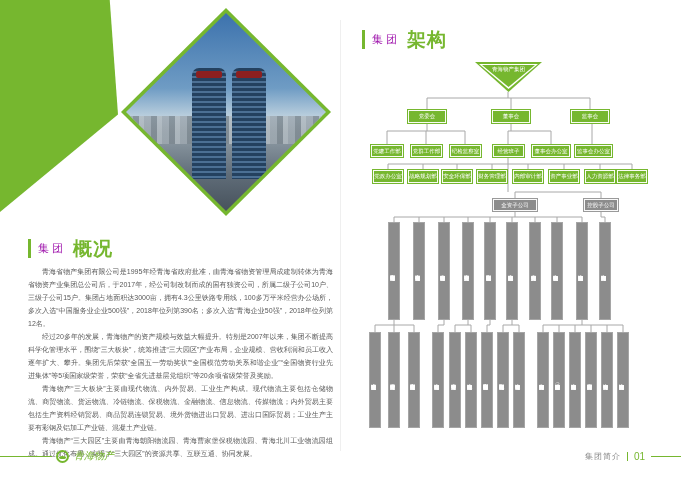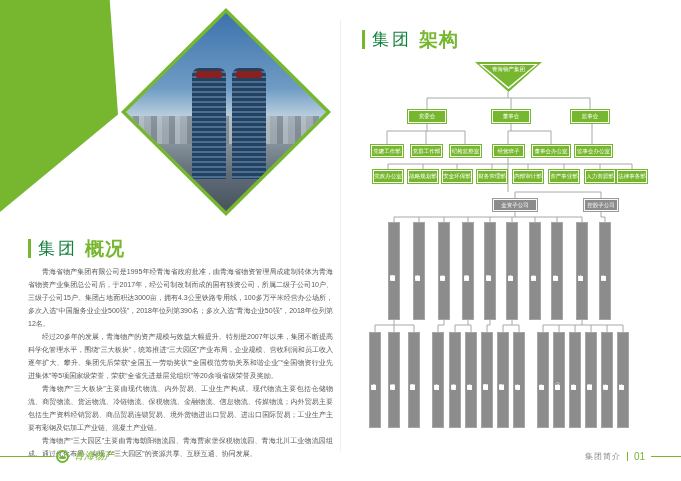--- a/index.html
+++ b/index.html
@@ -14,21 +14,21 @@
   .diamond-inner{position:absolute;inset:5px;clip-path:polygon(50% 0,100% 50%,50% 100%,0 50%);
                  background:linear-gradient(180deg,#3c72ad 0%,#6f9cc4 38%,#b9cedd 52%,#93a0a9 60%,#5f6c78 82%,#47525c 100%);overflow:hidden;}
   .city-strip{position:absolute;left:0;right:0;bottom:34%;height:14%;opacity:.8;
               background:repeating-linear-gradient(90deg,#9fa9b1 0 7px,#7d8890 7px 13px,#b3bcc2 13px 18px);}
   .tower{position:absolute;bottom:16%;width:17%;height:56%;border-radius:7px 7px 0 0;
          background:repeating-linear-gradient(180deg,#24415f 0 3px,#4c7094 3px 5px);}
   .tower .cap{position:absolute;top:3px;left:12%;right:12%;height:7px;background:#8c2020;border-radius:2px;}
   
   .sec-title{position:absolute;display:flex;align-items:flex-end;gap:7px;}
   .sec-bar{width:3px;height:19px;background:#76b72f;}
-  .sec-prefix{font-family:"Liberation Serif",serif;font-size:17px;color:#15803d;letter-spacing:3px;line-height:19px;}
+  .sec-prefix{font-family:"Liberation Serif",serif;font-size:11px;color:#a21caf;letter-spacing:3px;line-height:19px;}
   .sec-emph{font-size:19px;font-weight:bold;color:#76b72f;line-height:19px;letter-spacing:1px;}
   
   .content{position:absolute;left:28px;top:265px;width:305px;}
   .content p{margin:0;font-size:7px;line-height:13px;color:#595959;text-align:justify;text-indent:14px;}
   
   .footer-left{position:absolute;left:0;top:448px;display:flex;align-items:center;height:16px;}
   .fl-line{width:52px;height:1px;background:#76b72f;}
   .fl-logo{width:13px;height:13px;border:2px solid #76b72f;border-radius:50%;margin-left:4px;position:relative;box-sizing:border-box;}
   .fl-logo:after{content:"";position:absolute;left:1px;top:4px;width:7px;height:3px;background:#76b72f;border-radius:50%;}
   .fl-brand{margin-left:5px;font-family:"Liberation Serif",serif;font-style:italic;font-size:10px;color:#76b72f;}

